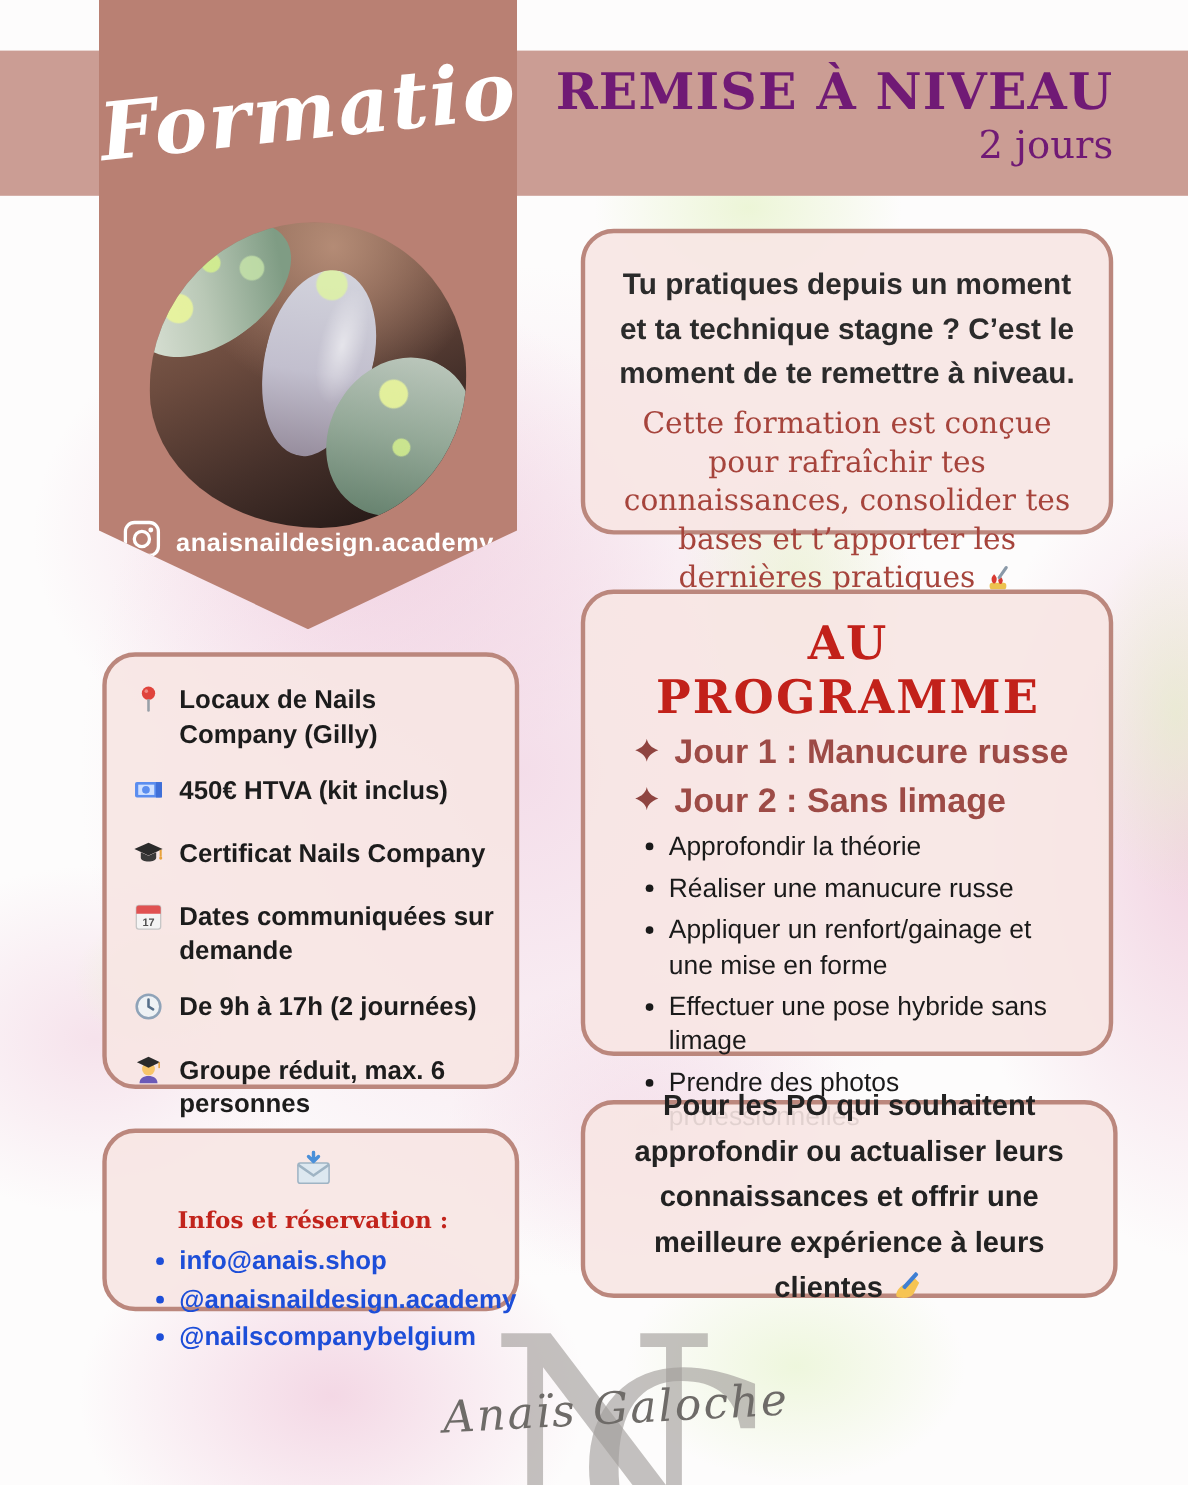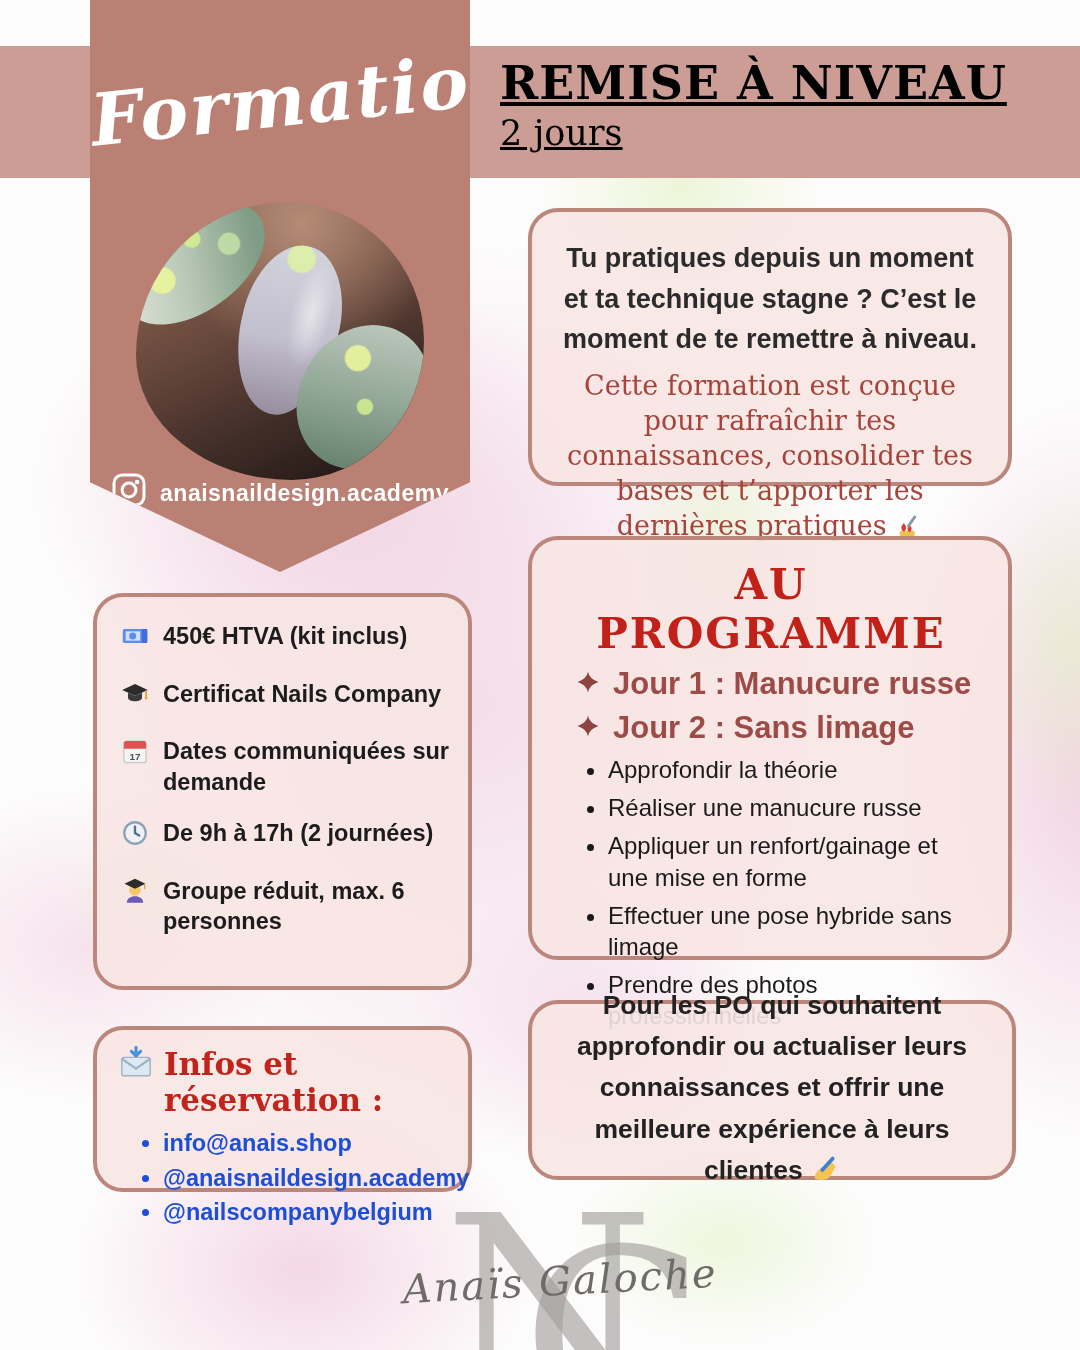--- a/index.html
+++ b/index.html
@@ -23,21 +23,21 @@
       radial-gradient(ellipse 300px 520px at 101% 57%, rgba(231,172,200,0.5), transparent 72%),
       radial-gradient(ellipse 280px 220px at 8% 70%, rgba(240,205,222,0.55), transparent 72%),
       radial-gradient(ellipse 320px 240px at 28% 94%, rgba(236,186,210,0.55), transparent 72%),
       radial-gradient(ellipse 260px 200px at 55% 76%, rgba(240,208,224,0.5), transparent 72%);
   }
   
   .band {
     position:absolute; left:0; top:46px; width:1080px; height:132px;
     background:#cb9d94;
   }
-  .band-title { position:absolute; left:500px; top:8px; width:512px; text-align:left; color:#000000;text-decoration:underline; }
+  .band-title { position:absolute; left:500px; top:8px; width:512px; text-align:right; color:#701a75; }
   .band-title .title {
     font-family:"DejaVu Serif", serif; font-weight:700; font-size:46px;
     letter-spacing:1px; line-height:1.3;
   }
   .band-title .subtitle {
     font-family:"DejaVu Serif", serif; font-weight:500; font-size:35px; line-height:1.1;
   }
   
   .ribbon {
     position:absolute; left:90px; top:0; width:380px; height:572px;
@@ -109,22 +109,22 @@
     font-family:Liberation Sans, sans-serif; font-weight:600; font-size:31px; color:#9d4b46; }
   .program-sub { display:flex; align-items:center; gap:10px; margin:20px 0 12px 14px;
     font-weight:700; font-size:24px; color:#262626; }
   .program-list { margin-left:46px; font-size:24px; color:#1a1a1a; line-height:1.3; }
   .program-list li { margin-bottom:7px; }
   .card-details { left:93px; top:593px; width:379px; height:397px; padding:24px 18px 18px 24px; }
   .detail-row { display:flex; gap:12px; margin-bottom:21px; font-weight:700; font-size:23.5px;
     color:#1c1c1c; line-height:1.3; }
   .detail-row .dicon { flex:0 0 30px; padding-top:1px; }
   .card-contact { left:93px; top:1026px; width:379px; height:166px; padding:16px 18px 12px 22px; }
-  .contact-head { display:flex; gap:11px;
-    font-family:"DejaVu Serif", serif; font-weight:700; font-size:31px; color:#c2241c; }
+  .contact-head { display:flex; align-items:center; gap:11px;
+    font-family:"DejaVu Serif", serif; font-weight:700; font-size:21px; color:#c2241c;flex-direction:column; }
   .contact-list { margin:10px 0 0 44px; font-weight:700; font-size:23.5px; color:#1d4ed8;
     line-height:1.35; }
   .contact-list li { margin-bottom:3px; }
   .card-audience { left:528px; top:1000px; width:488px; height:180px;
     display:flex; align-items:center; justify-content:center; text-align:center;
     padding:10px 26px; font-weight:700; font-size:26.5px; line-height:1.55; color:#222; }
   
   .monogram { position:absolute; left:430px; top:1196px; width:260px; height:154px;
     font-family:"DejaVu Serif", serif; color:#a19d9a; }
   .monogram .m-left  { position:absolute; left:14px; top:0; font-size:240px; line-height:0.9; opacity:0.62; }
@@ -206,20 +206,30 @@
       <li>Appliquer un renfort/gainage et une mise en forme</li>
       <li>Effectuer une pose hybride sans limage</li>
       <li>Prendre des photos professionnelles</li>
     </ul>
   </div>
 
   <div class="card card-details">
     <div class="detail-row">
       <span class="dicon">
         <svg width="28" height="28" viewBox="0 0 24 24">
+            <circle cx="12" cy="7" r="5.2" fill="#e0433c"></circle>
+            <circle cx="10.3" cy="5.4" r="1.4" fill="#f08a84"></circle>
+            <rect x="11" y="11.5" width="2" height="10" rx="1" fill="#98a0a8"></rect>
+          </svg>
+      </span>
+      <span>Locaux de Nails Company (Gilly)</span>
+    </div>
+    <div class="detail-row">
+      <span class="dicon">
+        <svg width="28" height="28" viewBox="0 0 24 24">
             <rect x="1.5" y="6" width="21" height="12" rx="1.5" fill="#5b8def"></rect>
             <rect x="4" y="8" width="12.5" height="8" fill="#cfe0ff"></rect>
             <rect x="17.8" y="6" width="4.7" height="12" fill="#3f6fd8"></rect>
             <circle cx="10" cy="12" r="3" fill="#5b8def"></circle>
           </svg>
       </span>
       <span>450€ HTVA (kit inclus)</span>
     </div>
     <div class="detail-row">
       <span class="dicon">

